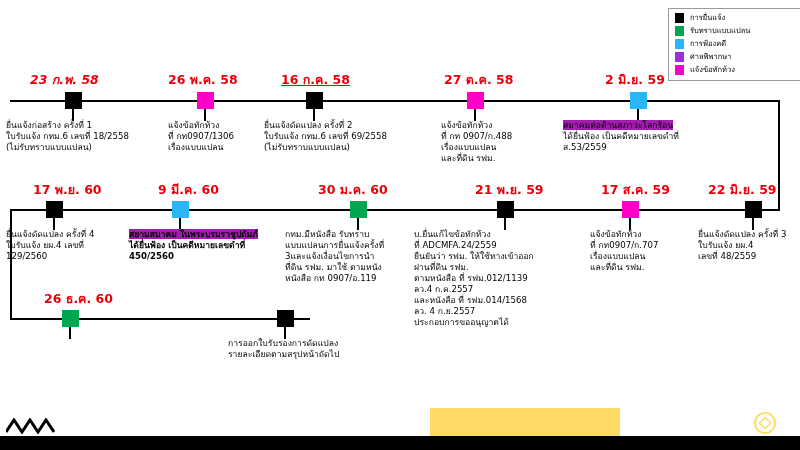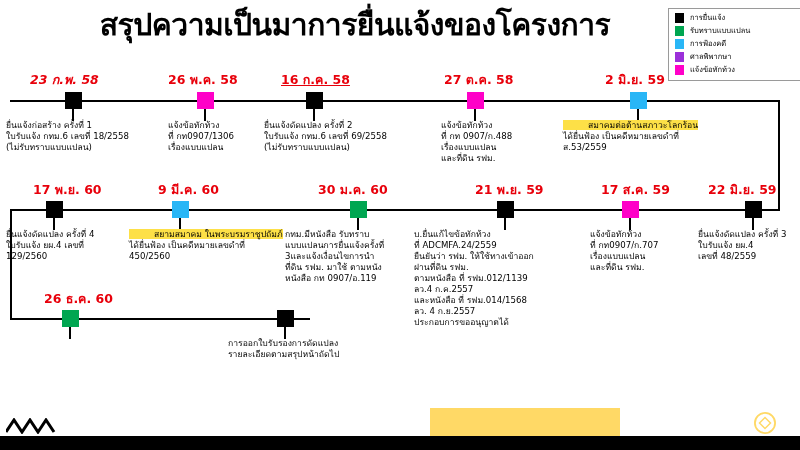--- a/index.html
+++ b/index.html
@@ -99,22 +99,21 @@
     background: #000000;
   }
   .ev-text {
     position: absolute;
     font-size: 8.6px;
     color: #000000;
     line-height: 1.28;
     white-space: nowrap;
   }
   .ev-text .hl {
-    background: #fde047;
-    padding-left: 25px;
+    background: #a21caf;
   }
   .ev-text div { white-space: nowrap; }
 
   
   #bottom-bar {
     position: absolute;
     left: 0;
     bottom: 0;
     width: 800px;
     height: 14px;
@@ -139,21 +138,20 @@
     bottom: 16px;
     width: 22px;
     height: 22px;
   }
 </style>
 </head>
 <body>
 
 <div id="slide">
 
-  <div id="title">สรุปความเป็นมาการยื่นแจ้งของโครงการ</div>
 
   <div id="legend">
     <div class="legend-row">
       <span class="legend-swatch" style="background:#000000"></span>
       <span class="legend-label">การยื่นแจ้ง</span>
     </div>
     <div class="legend-row">
       <span class="legend-swatch" style="background:#00a651"></span>
       <span class="legend-label">รับทราบแบบแปลน</span>
     </div>
@@ -245,21 +243,21 @@
       <div>ยื่นแจ้งดัดแปลง ครั้งที่ 4</div>
       <div> ใบรับแจ้ง ยผ.4 เลขที่</div>
       <div>129/2560</div>
     </div>
   </div>
 
   <div class="event">
     <div class="ev-date" style="left:158px; top:184px;">9 มี.ค. 60</div>
     <div class="ev-box" style="left:172px; top:201px; background:#29b6f6;"></div>
     <div class="ev-stem" style="left:179px; top:218px;"></div>
-    <div class="ev-text" style="left:129px; top:229px;">
+    <div class="ev-text" style="left:129px; top:229px;font-weight:bold;">
       <div><span class="hl">สยามสมาคม ในพระบรมราชูปถัมภ์</span></div>
       <div>ได้ยื่นฟ้อง เป็นคดีหมายเลขดำที่</div>
       <div>450/2560</div>
     </div>
   </div>
 
   <div class="event">
     <div class="ev-date" style="left:318px; top:184px;">30 ม.ค. 60</div>
     <div class="ev-box" style="left:350px; top:201px; background:#00a651;"></div>
     <div class="ev-stem" style="left:357px; top:218px;"></div>

